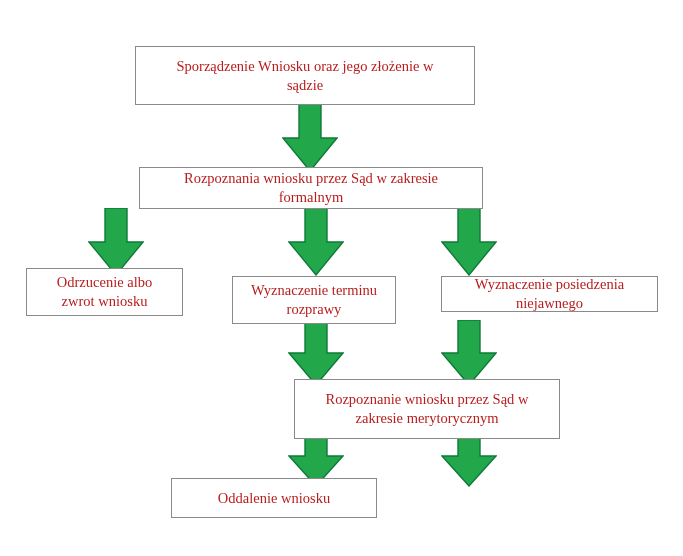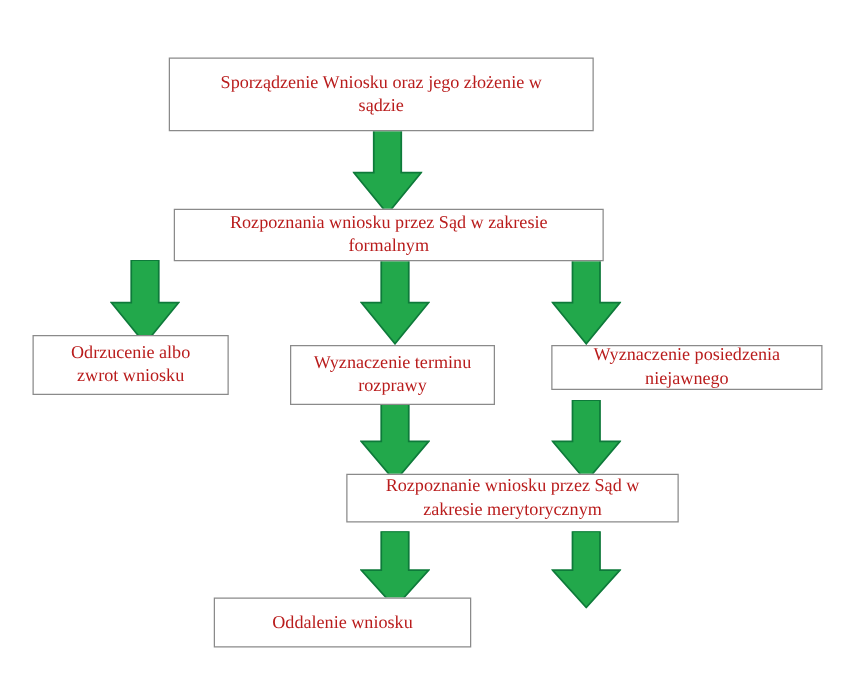--- a/index.html
+++ b/index.html
@@ -118,21 +118,21 @@
     </div>
   </div>
 
   <div class="node" style="left:441px; top:276px; width:217px; height:36px;">
     <div>
       <span>Wyznaczenie posiedzenia</span>
       <span>niejawnego</span>
     </div>
   </div>
 
-  <div class="node" style="left:277px; top:379px; width:266px; height:39px;">
+  <div class="node" style="left:294px; top:379px; width:266px; height:60px;">
     <div>
       <span>Rozpoznanie wniosku przez Sąd w</span>
       <span>zakresie merytorycznym</span>
     </div>
   </div>
 
   <div class="node" style="left:171px; top:478px; width:206px; height:40px;">
     <div>
       <span>Oddalenie wniosku</span>
     </div>

